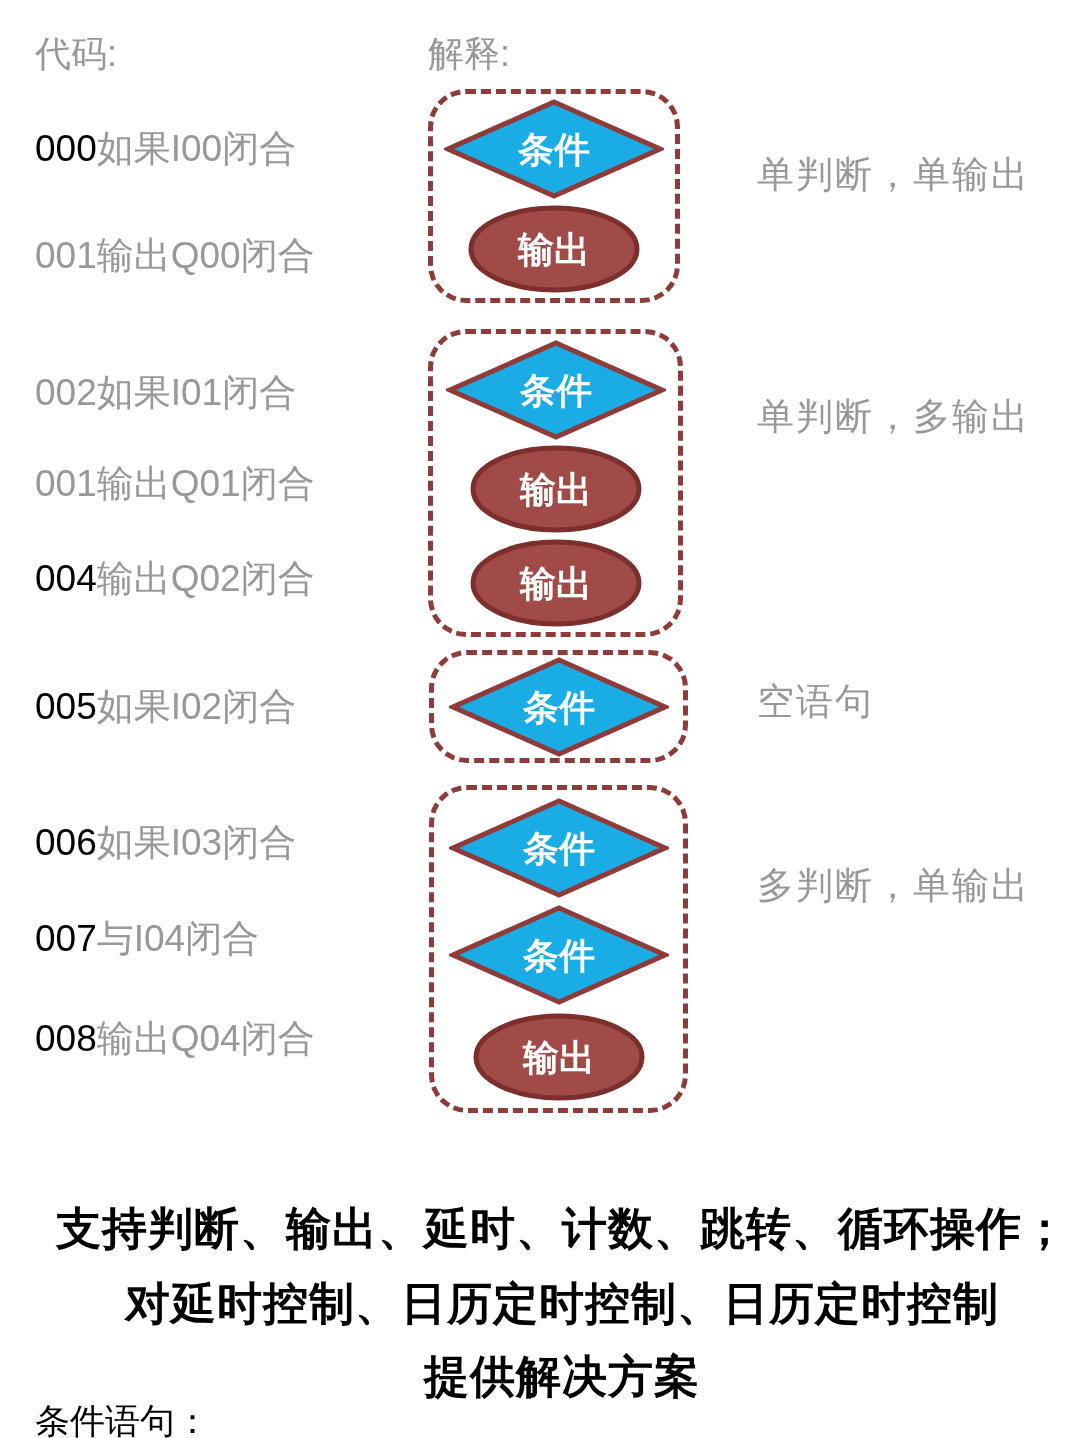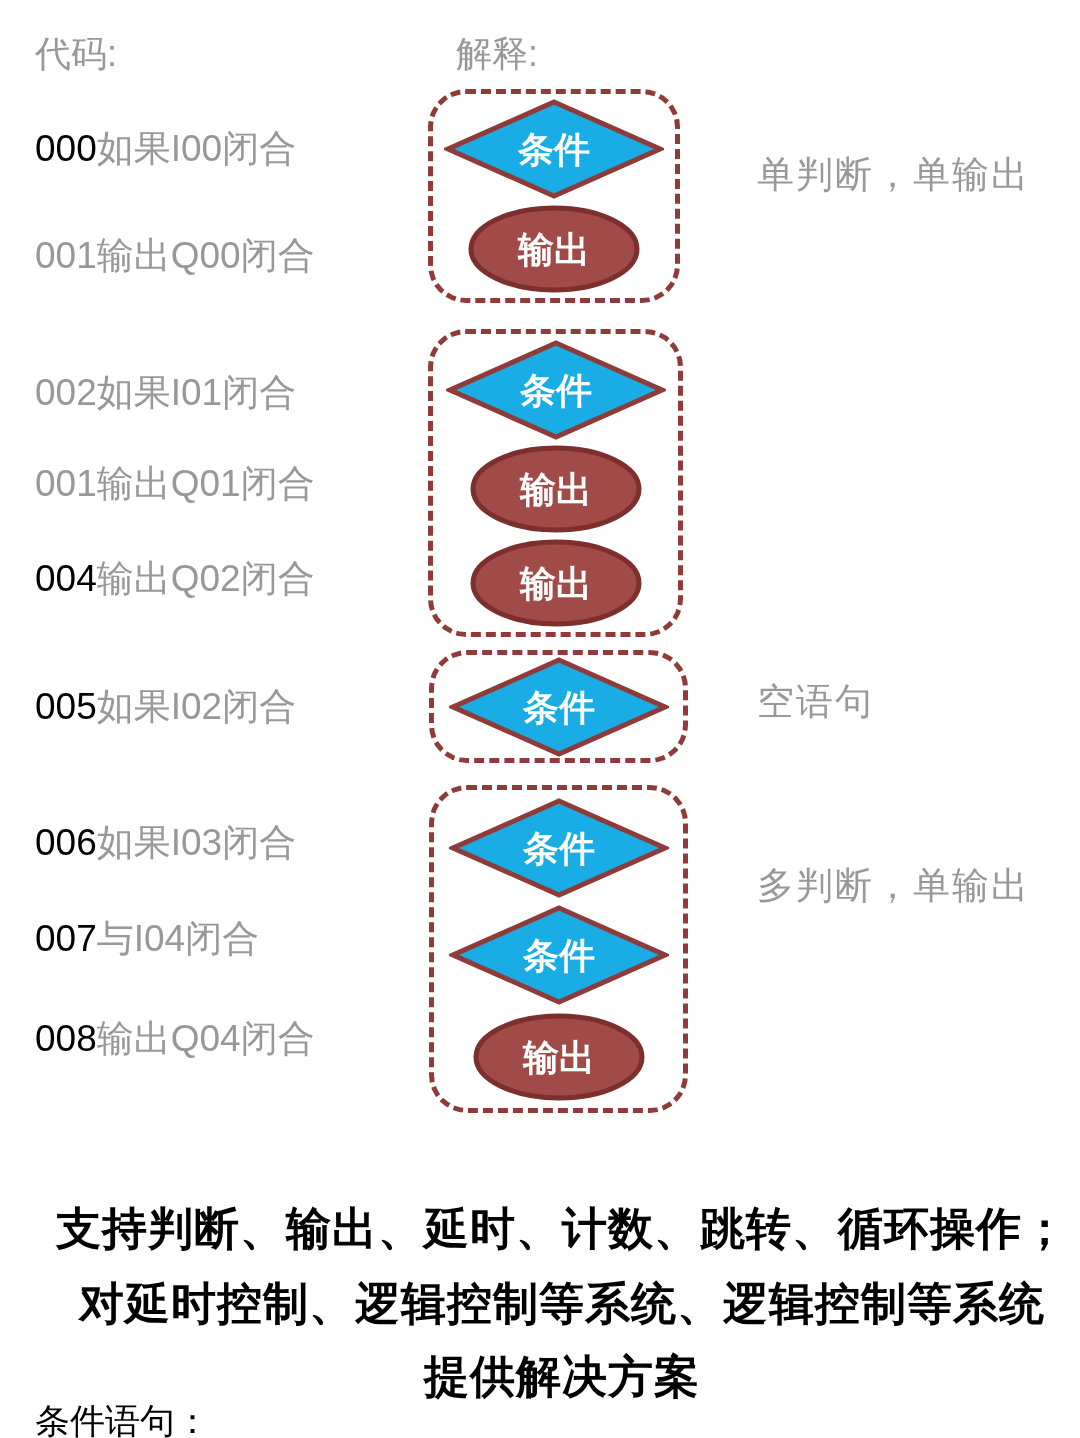--- a/index.html
+++ b/index.html
@@ -96,21 +96,21 @@
     font-weight: normal;
     color: var(--black-text, #000000);
   }
 </style>
 </head>
 <body>
 
 <div class="page">
 
   <div class="col-header" style="left:35px; top:18px;">代码:</div>
-  <div class="col-header" style="left:456px; top:18px;">解释:</div>
+  <div class="col-header" style="left:428px; top:18px;">解释:</div>
 
   <div class="code-line" style="top:112px"><span class="num black">000</span><span class="txt">如果I00闭合</span></div>
   <div class="code-line" style="top:219px"><span class="num gray">001</span><span class="txt">输出Q00闭合</span></div>
   <div class="code-line" style="top:356px"><span class="num gray">002</span><span class="txt">如果I01闭合</span></div>
   <div class="code-line" style="top:447px"><span class="num gray">001</span><span class="txt">输出Q01闭合</span></div>
   <div class="code-line" style="top:542px"><span class="num black">004</span><span class="txt">输出Q02闭合</span></div>
   <div class="code-line" style="top:670px"><span class="num black">005</span><span class="txt">如果I02闭合</span></div>
   <div class="code-line" style="top:806px"><span class="num black">006</span><span class="txt">如果I03闭合</span></div>
   <div class="code-line" style="top:902px"><span class="num black">007</span><span class="txt">与I04闭合</span></div>
   <div class="code-line" style="top:1002px"><span class="num black">008</span><span class="txt">输出Q04闭合</span></div>
@@ -157,21 +157,22 @@
       <polygon class="shape-poly" points="110,3 216,50 110,97 4,50"></polygon>
       <text class="shape-text" x="110" y="50">条件</text>
     </svg>
     <svg class="shape" width="172" height="88" viewBox="0 0 172 88">
       <ellipse class="shape-ellipse" cx="86" cy="44" rx="83" ry="41"></ellipse>
       <text class="shape-text" x="86" y="44">输出</text>
     </svg>
   </div>
 
   <div class="group-label" style="top:140px">单判断，单输出</div>
+  <div class="group-label" style="top:382px">单判断，多输出</div>
   <div class="group-label" style="top:667px">空语句</div>
   <div class="group-label" style="top:851px">多判断，单输出</div>
 
   <div class="footer-line" style="top:1186px">支持判断、输出、延时、计数、跳转、循环操作；</div>
-  <div class="footer-line" style="top:1261px">对延时控制、逻辑控制等系统、逻辑控制等系统</div>
+  <div class="footer-line" style="top:1261px">对延时控制、日历定时控制、日历定时控制</div>
   <div class="footer-line" style="top:1334px">提供解决方案</div>
   <div class="section-title">条件语句：</div>
 
 </div>
 
 </body></html>

